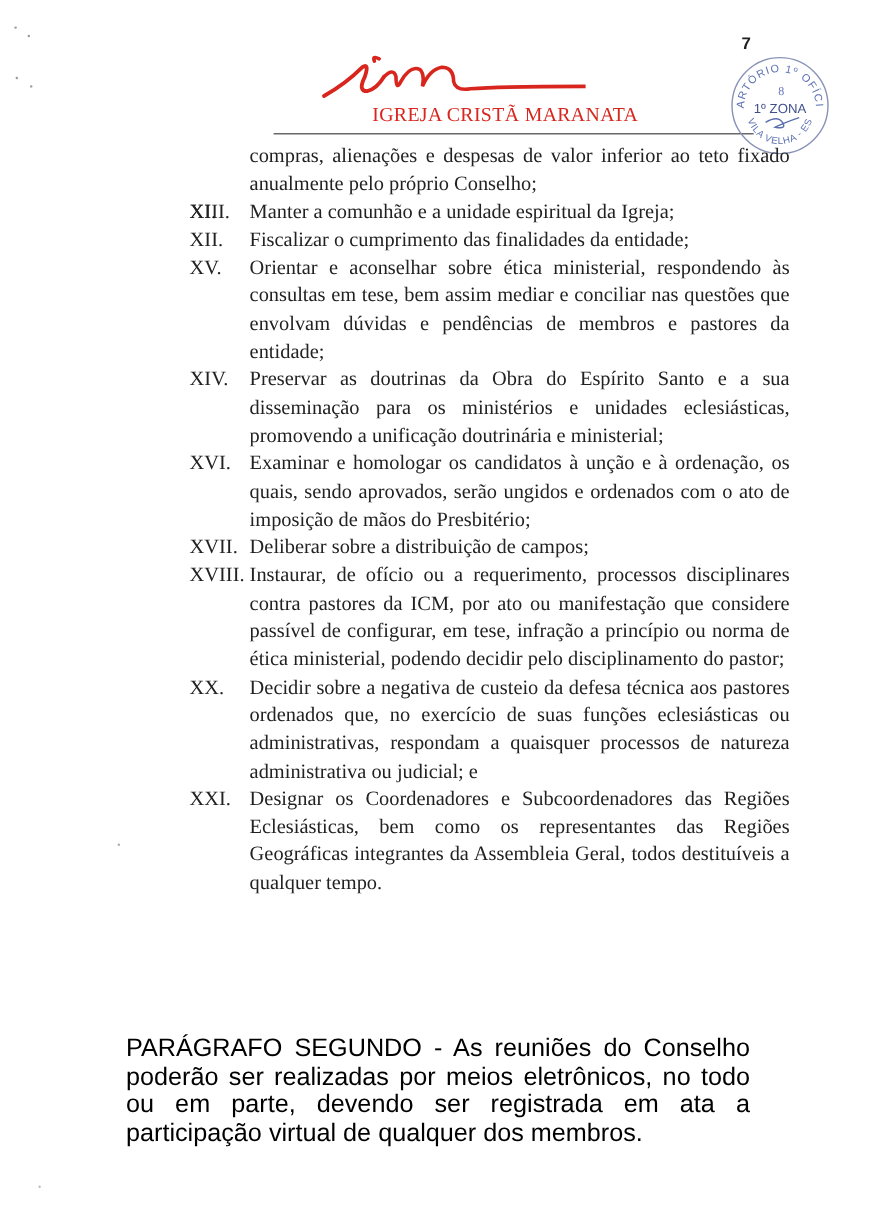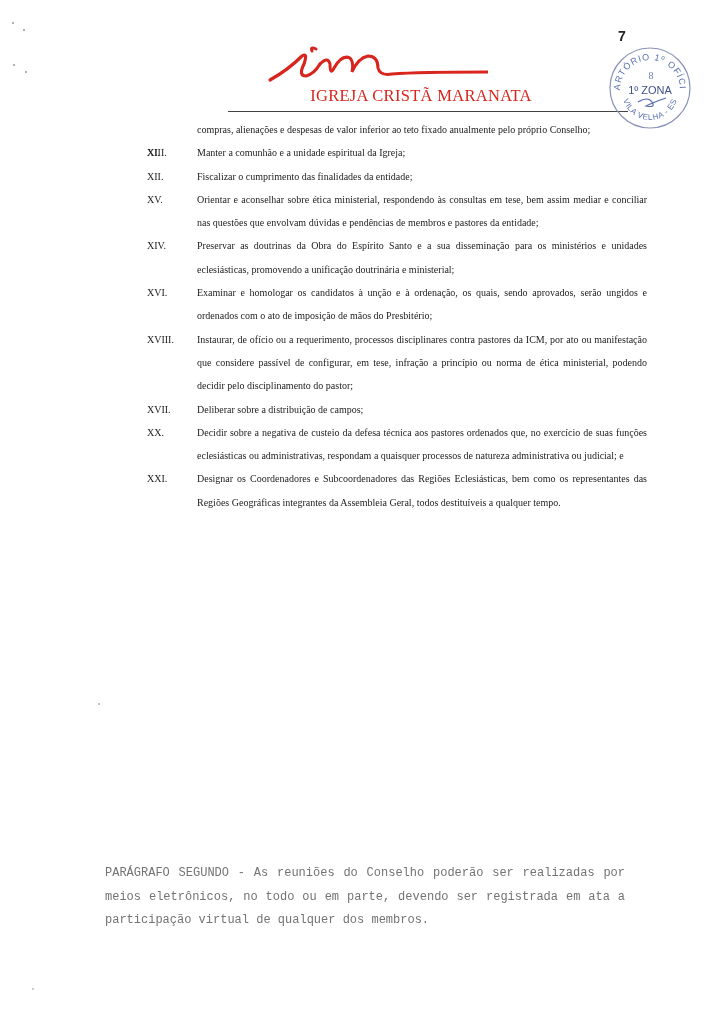--- a/index.html
+++ b/index.html
@@ -62,25 +62,25 @@
     }
     .stamp {
       position: absolute;
       left: 608px;
       top: 46px;
       width: 84px;
       height: 84px;
     }
     .content {
       position: absolute;
-      left: 147px;
+      left: 158px;
       top: 118px;
       width: 500px;
       font-family: "Liberation Serif", serif;
-      font-size: 10px;
+      font-size: 17px;
       line-height: 23.3px;
       color: #222;
     }
     .item {
       position: relative;
       padding-left: 50px;
       text-align: justify;
     }
     .item .num {
       position: absolute;
@@ -88,25 +88,25 @@
       top: 0;
       white-space: nowrap;
     }
     .item .txt { display: block; }
     .item.cont { padding-left: 50px; }
     .para {
       position: absolute;
       left: 105px;
       top: 862px;
       width: 520px;
-      font-family: Liberation Mono, monospace;
-      font-size: 12px;
+      font-family: Liberation Sans, sans-serif;
+      font-size: 21px;
       line-height: 23.5px;
       text-align: justify;
-      color: #737373;
+      color: #000000;
     }
     .speck {
       position: absolute;
       width: 2px; height: 2px;
       border-radius: 1px;
       background: #999;
     }
   </style>
 </head>
 <body>
@@ -178,28 +178,28 @@
     </div>
     <div class="item">
       <span class="num">XIV.</span>
       <span class="txt">Preservar as doutrinas da Obra do Espírito Santo e a sua disseminação para os ministérios e unidades eclesiásticas, promovendo a unificação doutrinária e ministerial;</span>
     </div>
     <div class="item">
       <span class="num">XVI.</span>
       <span class="txt">Examinar e homologar os candidatos à unção e à ordenação, os quais, sendo aprovados, serão ungidos e ordenados com o ato de imposição de mãos do Presbitério;</span>
     </div>
     <div class="item">
+      <span class="num">XVII.</span>
+      <span class="txt">Deliberar sobre a distribuição de campos;</span>
+    </div>
+    <div class="item">
       <span class="num">XVIII.</span>
       <span class="txt">Instaurar, de ofício ou a requerimento, processos disciplinares contra pastores da ICM, por ato ou manifestação que considere passível de configurar, em tese, infração a princípio ou norma de ética ministerial, podendo decidir pelo disciplinamento do pastor;</span>
     </div>
     <div class="item">
-      <span class="num">XVII.</span>
-      <span class="txt">Deliberar sobre a distribuição de campos;</span>
-    </div>
-    <div class="item">
       <span class="num">XX.</span>
       <span class="txt">Decidir sobre a negativa de custeio da defesa técnica aos pastores ordenados que, no exercício de suas funções eclesiásticas ou administrativas, respondam a quaisquer processos de natureza administrativa ou judicial; e</span>
     </div>
     <div class="item">
       <span class="num">XXI.</span>
       <span class="txt">Designar os Coordenadores e Subcoordenadores das Regiões Eclesiásticas, bem como os representantes das Regiões Geográficas integrantes da Assembleia Geral, todos destituíveis a qualquer tempo.</span>
     </div>
   </div>
 
   <div class="para">PARÁGRAFO SEGUNDO - As reuniões do Conselho poderão ser realizadas por meios eletrônicos, no todo ou em parte, devendo ser registrada em ata a participação virtual de qualquer dos membros.</div>

